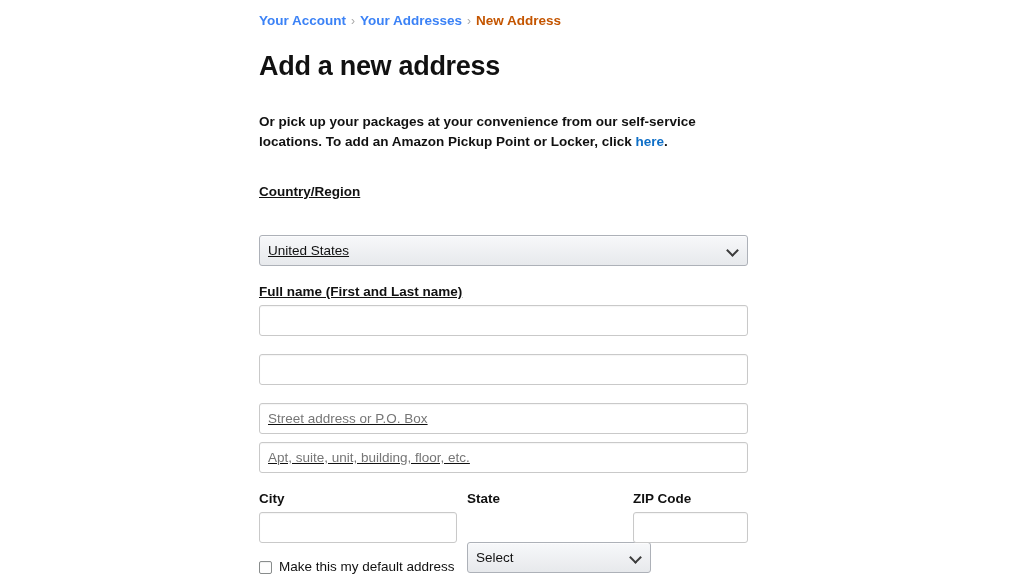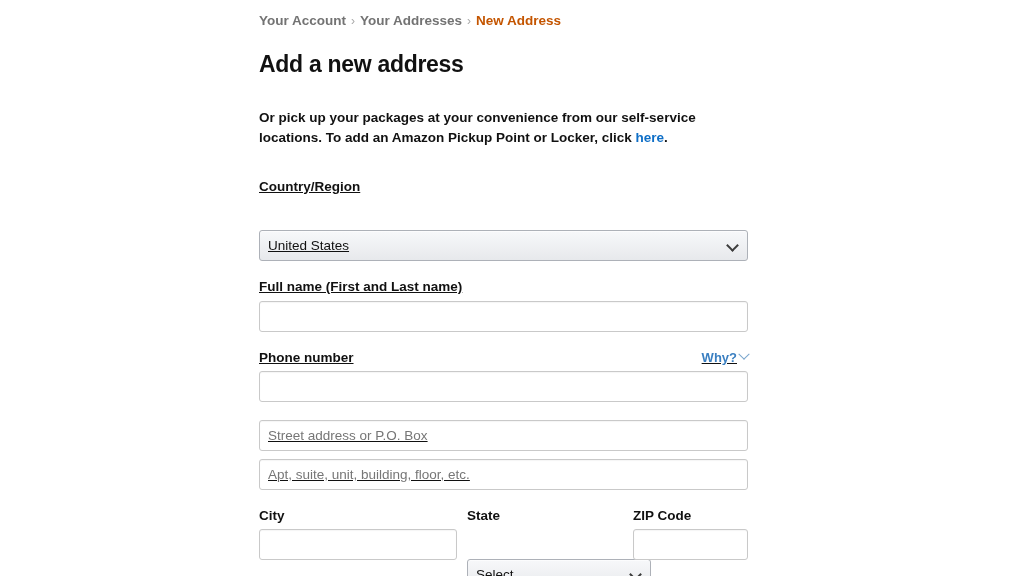--- a/index.html
+++ b/index.html
@@ -34,36 +34,36 @@
   .breadcrumb {
     display: flex;
     align-items: center;
     font-size: 13.5px;
     font-weight: bold;
     line-height: 1;
     height: 18px;
     white-space: nowrap;
   }
   .crumb {
-    color: #737373;
+    color: #3b82f6;
     text-decoration: none;
   }
   .crumb.current { color: #c45500; }
   .crumb-sep {
     color: #a9a9a9;
     font-size: 12px;
     margin: 0 5px;
     font-weight: normal;
   }
 
   
   .page-title {
     margin: 0;
     padding-top: 22px;
-    font-size: 23px;
+    font-size: 27px;
     font-weight: bold;
     letter-spacing: -0.3px;
     color: #111111;
     line-height: 1.1;
   }
 
   .pickup-note {
     padding-top: 17px;
     font-size: 13.5px;
     font-weight: bold;
@@ -223,27 +223,20 @@
     </div>
 
     <div class="field">
       <div class="label-row">
         <span class="field-label">Full name (First and Last name)</span>
       </div>
       <input class="text-input" type="text" value="" placeholder="" style="">
     </div>
 
     <div class="field">
-      <div class="label-row">
-        <span class="field-label">Phone number</span>
-        <a class="why-link" href="#">
-          <span>Why?</span>
-          <span class="why-chev"></span>
-        </a>
-      </div>
       <input class="text-input" type="text" value="" placeholder="" style="">
     </div>
 
     <div class="field">
       <input class="text-input" type="text" value="" placeholder="Street address or P.O. Box" style="">
       <input class="text-input stacked" type="text" value="" placeholder="Apt, suite, unit, building, floor, etc." style="">
     </div>
 
     <div class="triple-row">
       <div class="col-city">

